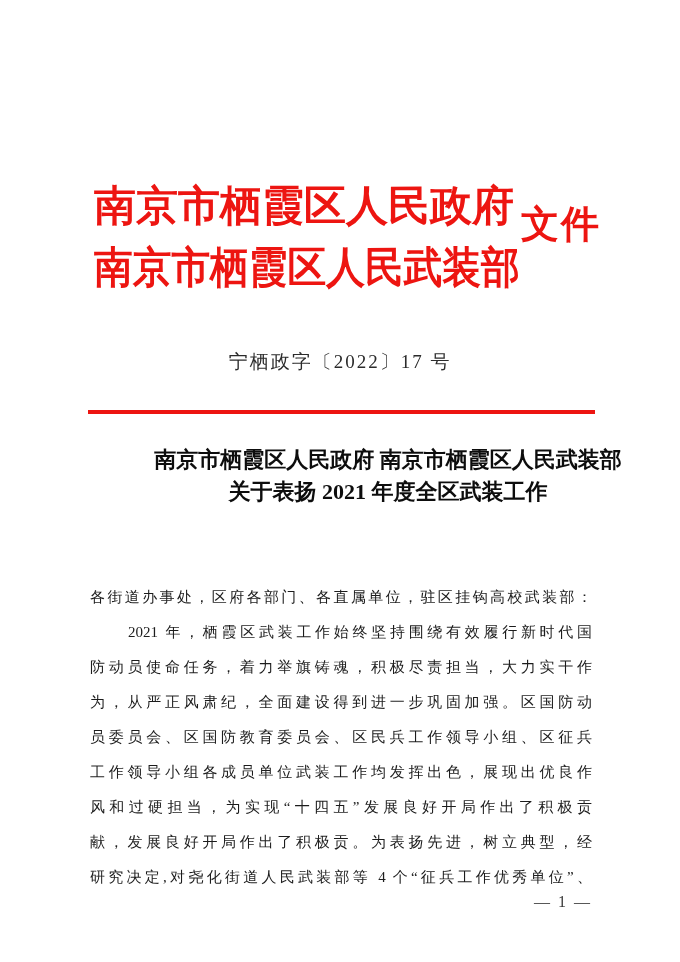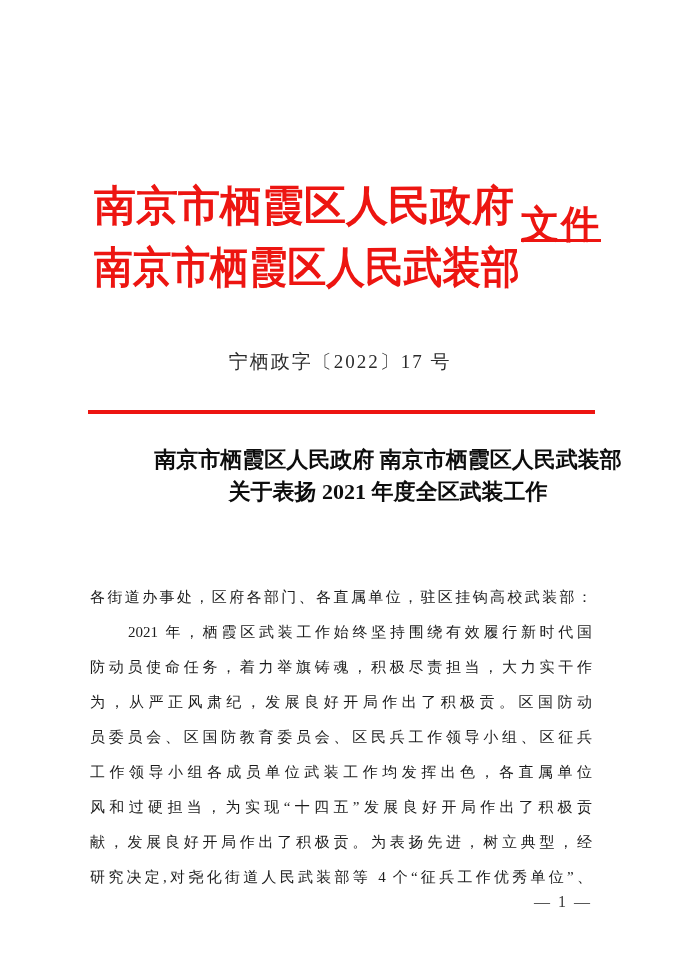--- a/index.html
+++ b/index.html
@@ -26,21 +26,20 @@
   .doc-type {
     position: absolute;
     left: 521px;
     top: 205px;
     color: var(--accent);
     font-weight: 900;
     font-size: 38px;
     line-height: 1;
     letter-spacing: 2px;
     white-space: nowrap;
-    text-decoration: underline;
   }
   .doc-number {
     position: absolute;
     top: 349px;
     left: 0;
     width: 100%;
     text-align: center;
     font-size: 19px;
     color: #2b2b2b;
     letter-spacing: 2px;
@@ -111,23 +110,23 @@
 
   <div class="title">
     <div>南京市栖霞区人民政府 南京市栖霞区人民武装部</div>
     <div>关于表扬 2021 年度全区武装工作</div>
   </div>
 
   <div class="body-text">
     <div class="line">各街道办事处，区府各部门、各直属单位，驻区挂钩高校武装部：</div>
     <div class="line indent">2021 年，栖霞区武装工作始终坚持围绕有效履行新时代国</div>
     <div class="line">防动员使命任务，着力举旗铸魂，积极尽责担当，大力实干作</div>
-    <div class="line">为，从严正风肃纪，发展良好开局作出了积极贡。区国防动</div>
+    <div class="line">为，从严正风肃纪，全面建设得到进一步巩固加强。区国防动</div>
     <div class="line">员委员会、区国防教育委员会、区民兵工作领导小组、区征兵</div>
-    <div class="line">工作领导小组各成员单位武装工作均发挥出色，各直属单位</div>
+    <div class="line">工作领导小组各成员单位武装工作均发挥出色，展现出优良作</div>
     <div class="line">风和过硬担当，为实现“十四五”发展良好开局作出了积极贡</div>
     <div class="line">献，发展良好开局作出了积极贡。为表扬先进，树立典型，经</div>
     <div class="line">研究决定,对尧化街道人民武装部等 4 个“征兵工作优秀单位”、</div>
   </div>
 
   <div class="page-number">— 1 —</div>
 
 </div>
 
 </body></html>

